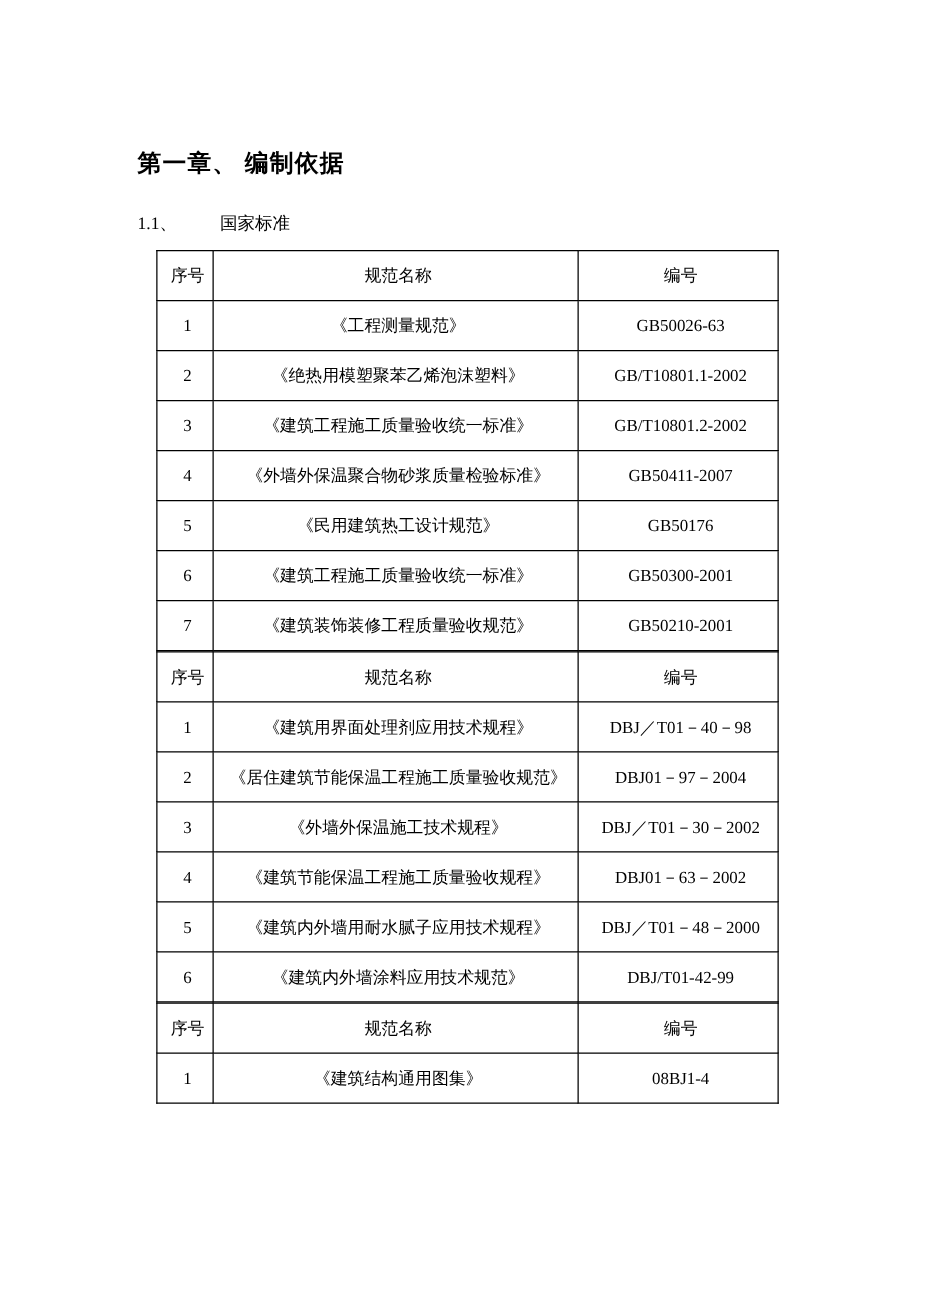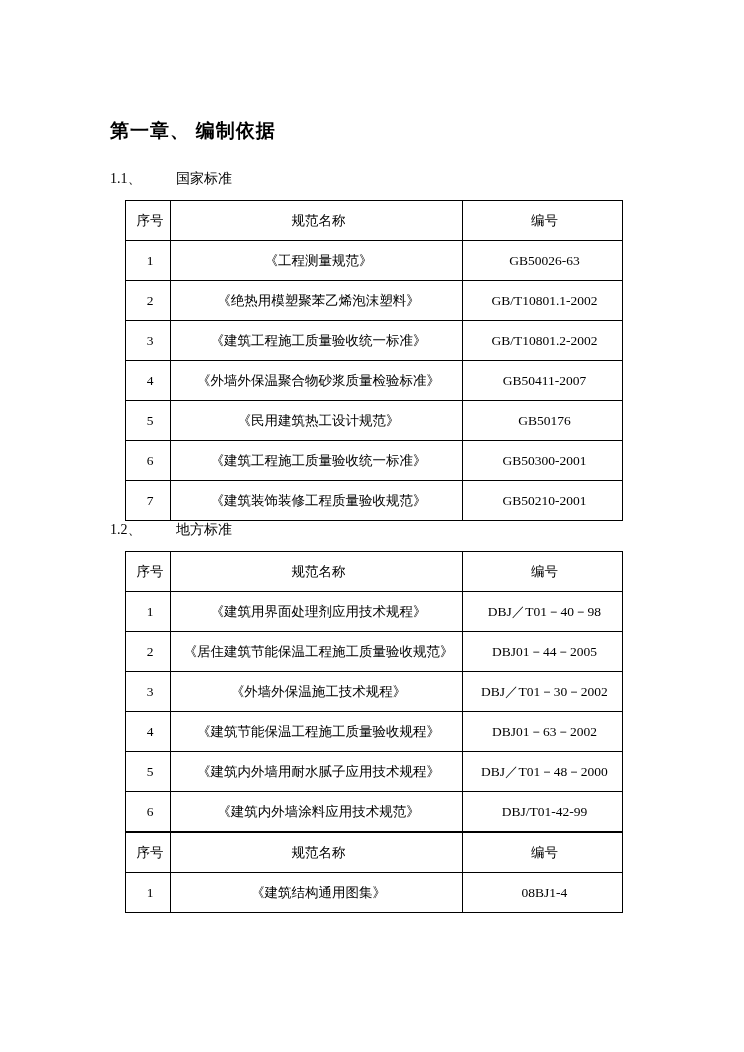--- a/index.html
+++ b/index.html
@@ -118,23 +118,20 @@
           <tr>
             <td>7</td>
             <td>《建筑装饰装修工程质量验收规范》</td>
             <td>GB50210-2001</td>
           </tr>
         </tbody>
     </table>
   </div>
 
   <div class="section">
-    <div class="section-heading">
-      <span class="sec-label">1.2、</span><span class="sec-title">地方标准</span>
-    </div>
     <table class="std-table">
       <colgroup>
           <col class="c1">
           <col class="c2">
           <col class="c3">
         </colgroup>
       <thead>
         <tr>
           <th>序号</th>
           <th>规范名称</th>
@@ -143,21 +140,21 @@
       </thead>
       <tbody>
           <tr>
             <td>1</td>
             <td>《建筑用界面处理剂应用技术规程》</td>
             <td>DBJ／T01－40－98</td>
           </tr>
           <tr>
             <td>2</td>
             <td>《居住建筑节能保温工程施工质量验收规范》</td>
-            <td>DBJ01－44－2005</td>
+            <td>DBJ01－97－2004</td>
           </tr>
           <tr>
             <td>3</td>
             <td>《外墙外保温施工技术规程》</td>
             <td>DBJ／T01－30－2002</td>
           </tr>
           <tr>
             <td>4</td>
             <td>《建筑节能保温工程施工质量验收规程》</td>
             <td>DBJ01－63－2002</td>

